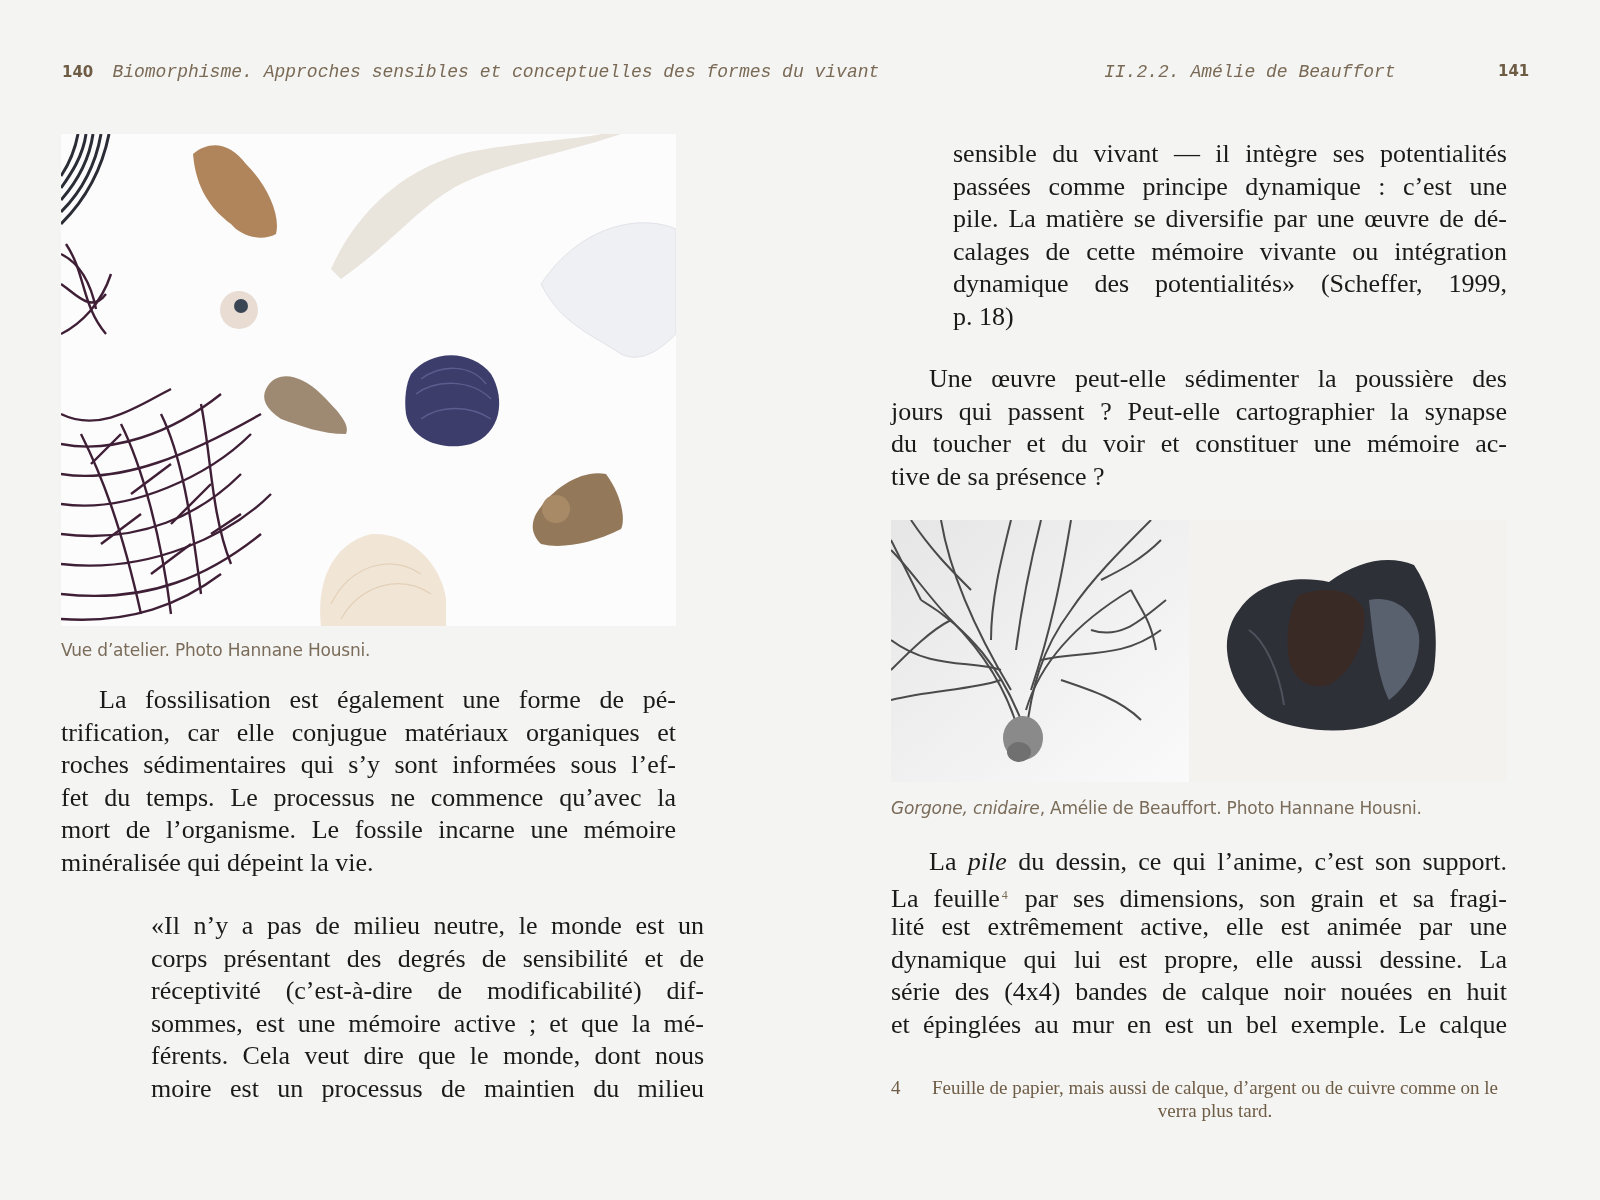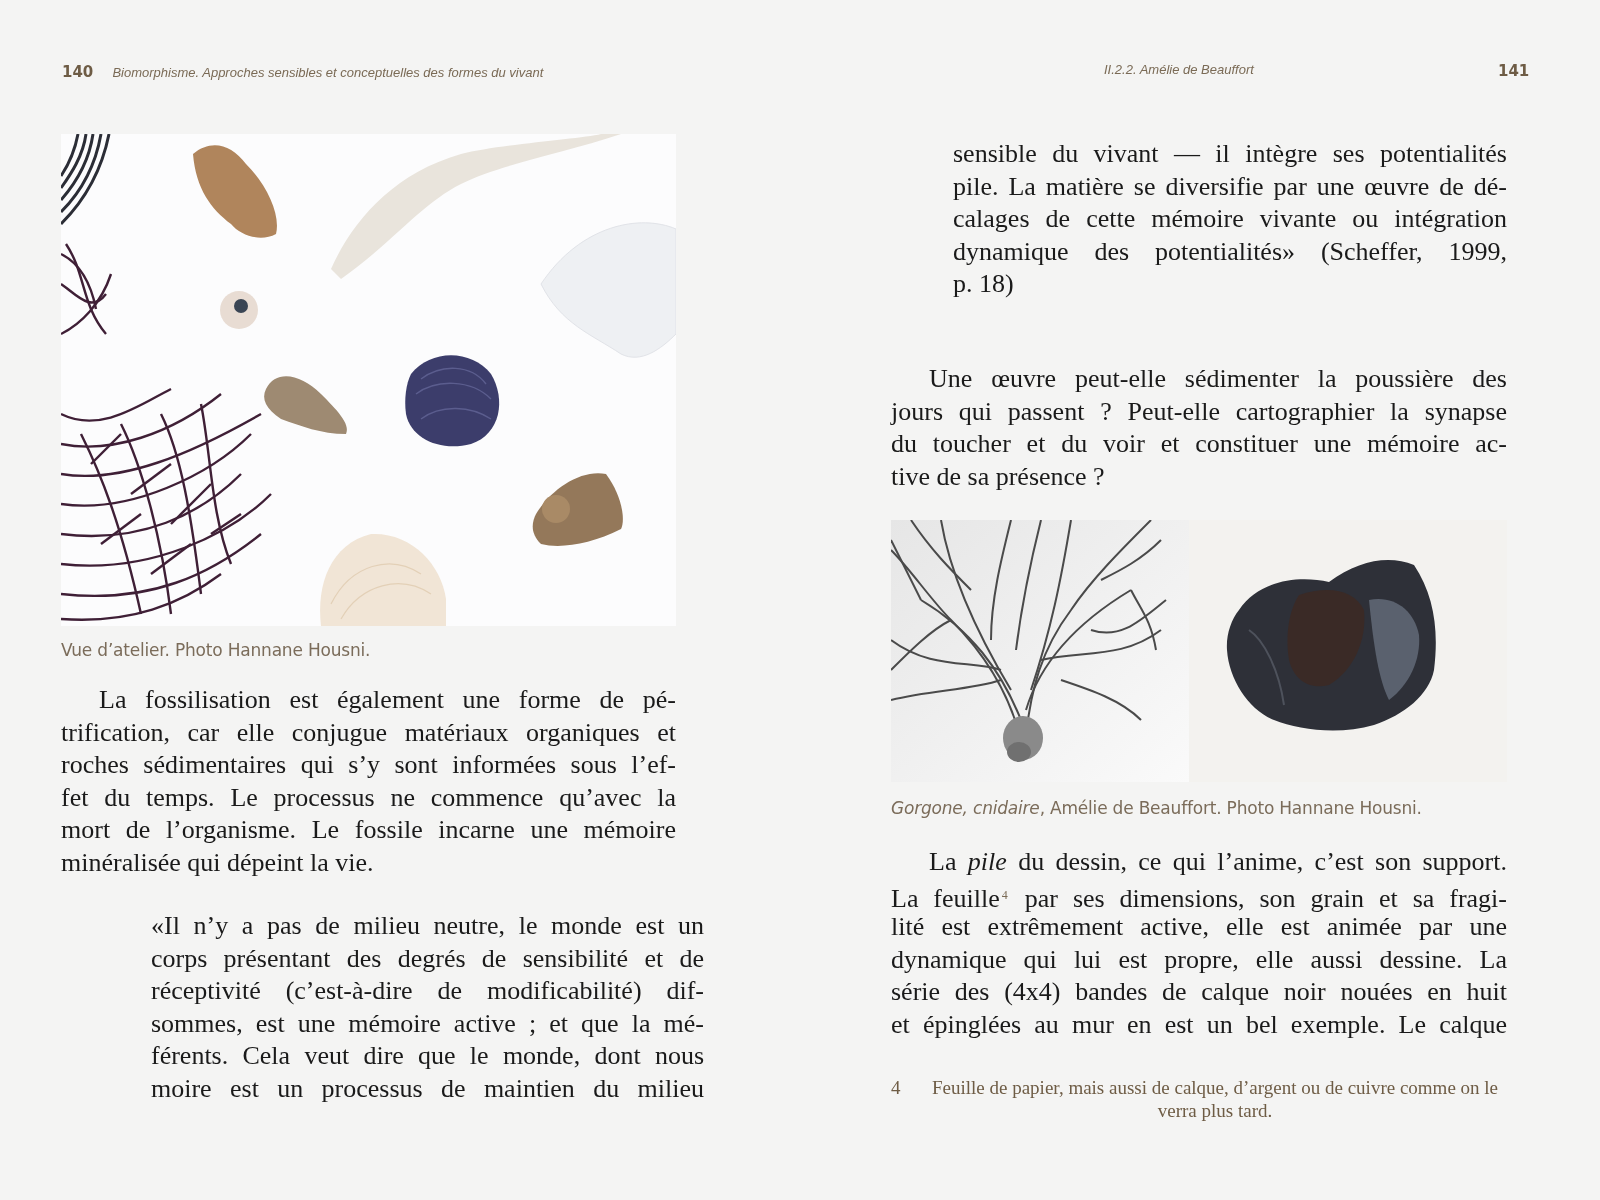--- a/index.html
+++ b/index.html
@@ -2,21 +2,21 @@
 <html><head>
 <meta charset="utf-8">
 <style>
   html, body { margin:0; padding:0; }
   body {
     width:1600px; height:1200px; background:#f4f4f3; position:relative; overflow:hidden;
     font-family:"DejaVu Serif", serif; color:#1c1c1c;
   }
   .running-head { position:absolute; top:62px; font-size:16px; color:#7a6a55; }
   .folio { font-family:"DejaVu Sans", sans-serif; font-weight:bold; font-size:15px; color:#6e5c45; }
-  .rh-title { font-style:italic; font-family:Liberation Sans, sans-serif; font-size:13px; color:#7a6a55; }
+  .rh-title { font-style:italic; font-family:Liberation Mono, monospace; font-size:18px; color:#7a6a55; }
   #rh-left { left:62px; }
   #rh-left .rh-title { margin-left:14px; }
   #rh-right-title { left:1104px; }
   #rh-right-folio { left:1498px; }
 
   .figure { position:absolute; overflow:hidden; background:#fff; }
   .caption { position:absolute; font-family:"DejaVu Sans", sans-serif; font-size:17px; color:#7b6c5a; white-space:nowrap; letter-spacing:-0.2px; }
   .caption i { font-style:italic; }
 
   .text-block { position:absolute; font-family:"Liberation Serif", serif; font-size:26px; line-height:32.6px; text-align:justify; color:#1a1a1a; }
@@ -119,20 +119,21 @@
   <span class="line">«Il n’y a pas de milieu neutre, le monde est un</span>
   <span class="line">corps présentant des degrés de sensibilité et de</span>
   <span class="line">réceptivité (c’est-à-dire de modificabilité) dif-</span>
   <span class="line">sommes, est une mémoire active ; et que la mé-</span>
   <span class="line">férents. Cela veut dire que le monde, dont nous</span>
   <span class="line">moire est un processus de maintien du milieu</span>
 </div>
 
 <div class="text-block" style="left:953px; top:138px; width:554px;">
   <span class="line">sensible du vivant — il intègre ses potentialités</span>
+  <span class="line">passées comme principe dynamique : c’est une</span>
   <span class="line">pile. La matière se diversifie par une œuvre de dé-</span>
   <span class="line">calages de cette mémoire vivante ou intégration</span>
   <span class="line">dynamique des potentialités» (Scheffer, 1999,</span>
   <span class="line last">p. 18)</span>
 </div>
 
 <div class="text-block" style="left:891px; top:363px; width:616px;">
   <span class="line" style="padding-left:38px;">Une œuvre peut-elle sédimenter la poussière des</span>
   <span class="line">jours qui passent ? Peut-elle cartographier la synapse</span>
   <span class="line">du toucher et du voir et constituer une mémoire ac-</span>

